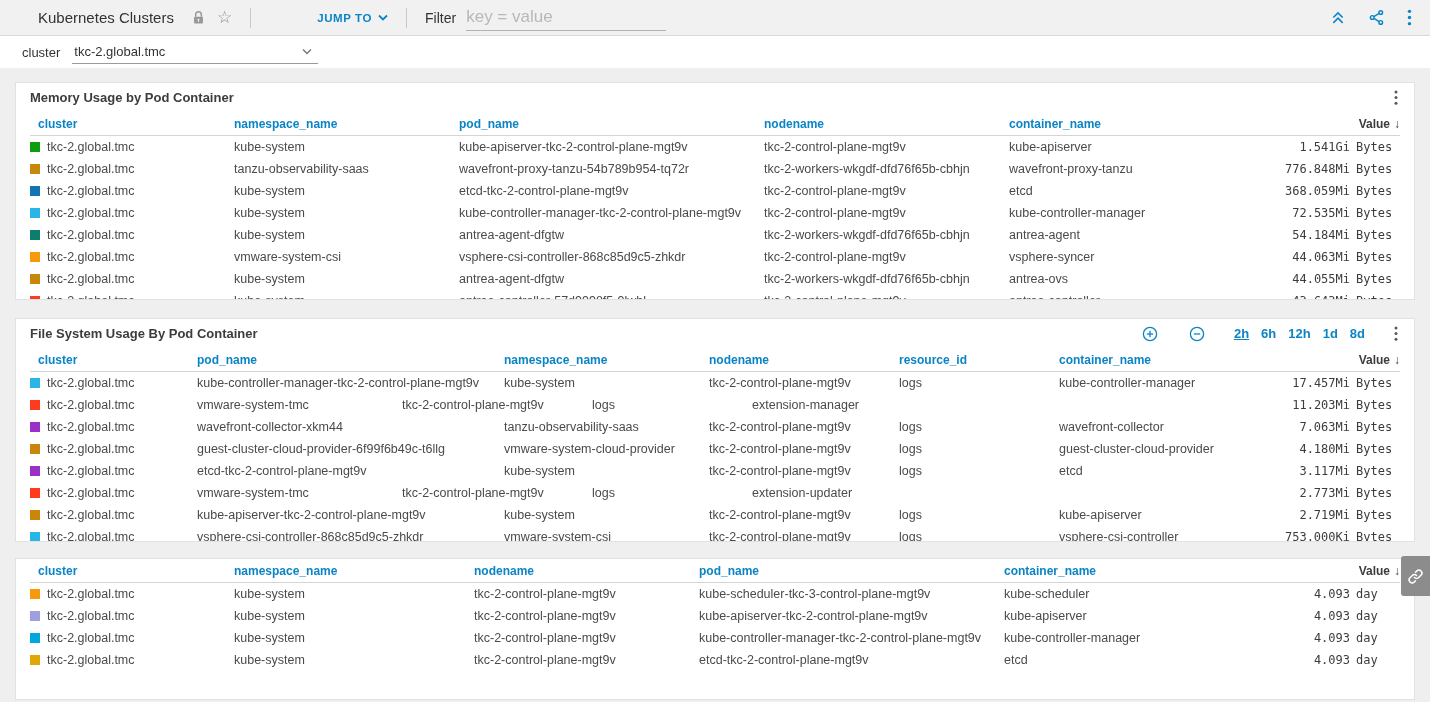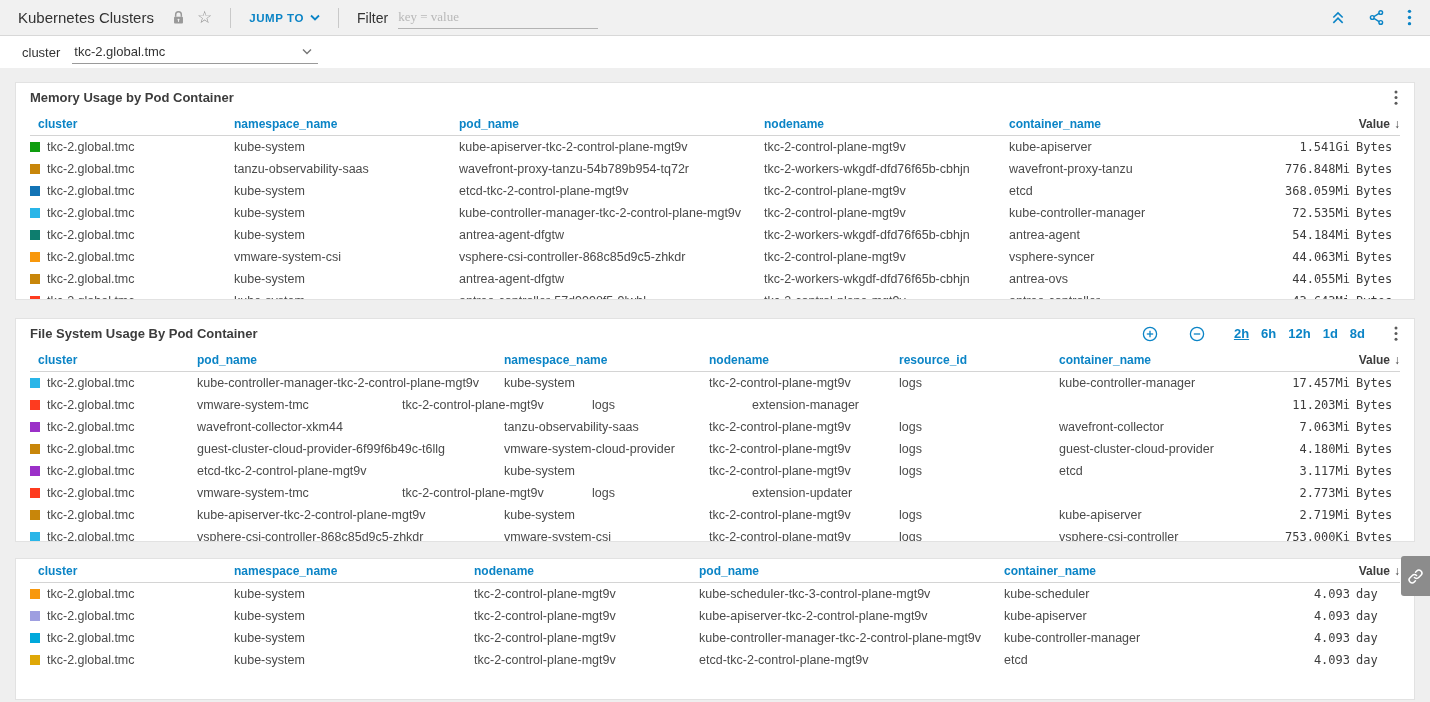--- a/index.html
+++ b/index.html
@@ -8,33 +8,33 @@
     position:relative;
     font-family:"Liberation Sans", sans-serif;
     background:#efefef;
     color:#4a4a4a;
   }
   
   .topbar {
     height:36px; background:#f1f1f1; border-bottom:1px solid #d8d8d8;
     display:flex; align-items:center; padding:0 14px;
   }
-  .page-title { font-size:15px; color:#333; margin-left:4px; white-space:nowrap; }
+  .page-title { font-size:15px; color:#333; margin-left:24px; white-space:nowrap; }
   .lock-wrap { margin-left:18px; display:flex; align-items:center; }
   .star-icon { margin-left:12px; color:#8f8f8f; font-size:17px; line-height:1; cursor:pointer; }
   .vdiv { width:1px; height:20px; background:#c9c9c9; margin:0 18px; }
   .jumpto {
     display:flex; align-items:center; gap:6px; background:none; border:none;
     color:#0b84c6; font-weight:bold; font-size:11.5px; letter-spacing:.6px;
-    font-family:inherit; cursor:pointer;
+    font-family:inherit; cursor:pointer;margin-left:48px;
   }
   .filter-label { font-size:14px; color:#333; margin-right:10px; }
   .filter-input {
     width:200px; border:none; border-bottom:1px solid #b3b3b3; background:transparent;
-    font-size:13px; padding:2px 0 3px; outline:none; font-family:Liberation Serif, serif; color:#444;
+    font-size:17px; padding:2px 0 3px; outline:none; font-family:Liberation Sans, sans-serif; color:#444;
   }
   .filter-input::placeholder { color:#b8b8b8; }
   .topbar-right { margin-left:auto; display:flex; align-items:center; gap:22px; padding-right:4px; }
   .topbar-right .icon-btn { display:flex; align-items:center; cursor:pointer; background:none; border:none; }
 
   
   .subbar { height:32px; background:#fff; display:flex; align-items:center; padding:0 14px; }
   .cluster-label { font-size:13px; color:#333; margin-left:8px; }
   .cluster-select {
     margin-left:12px; width:246px; border-bottom:1px solid #9a9a9a;

